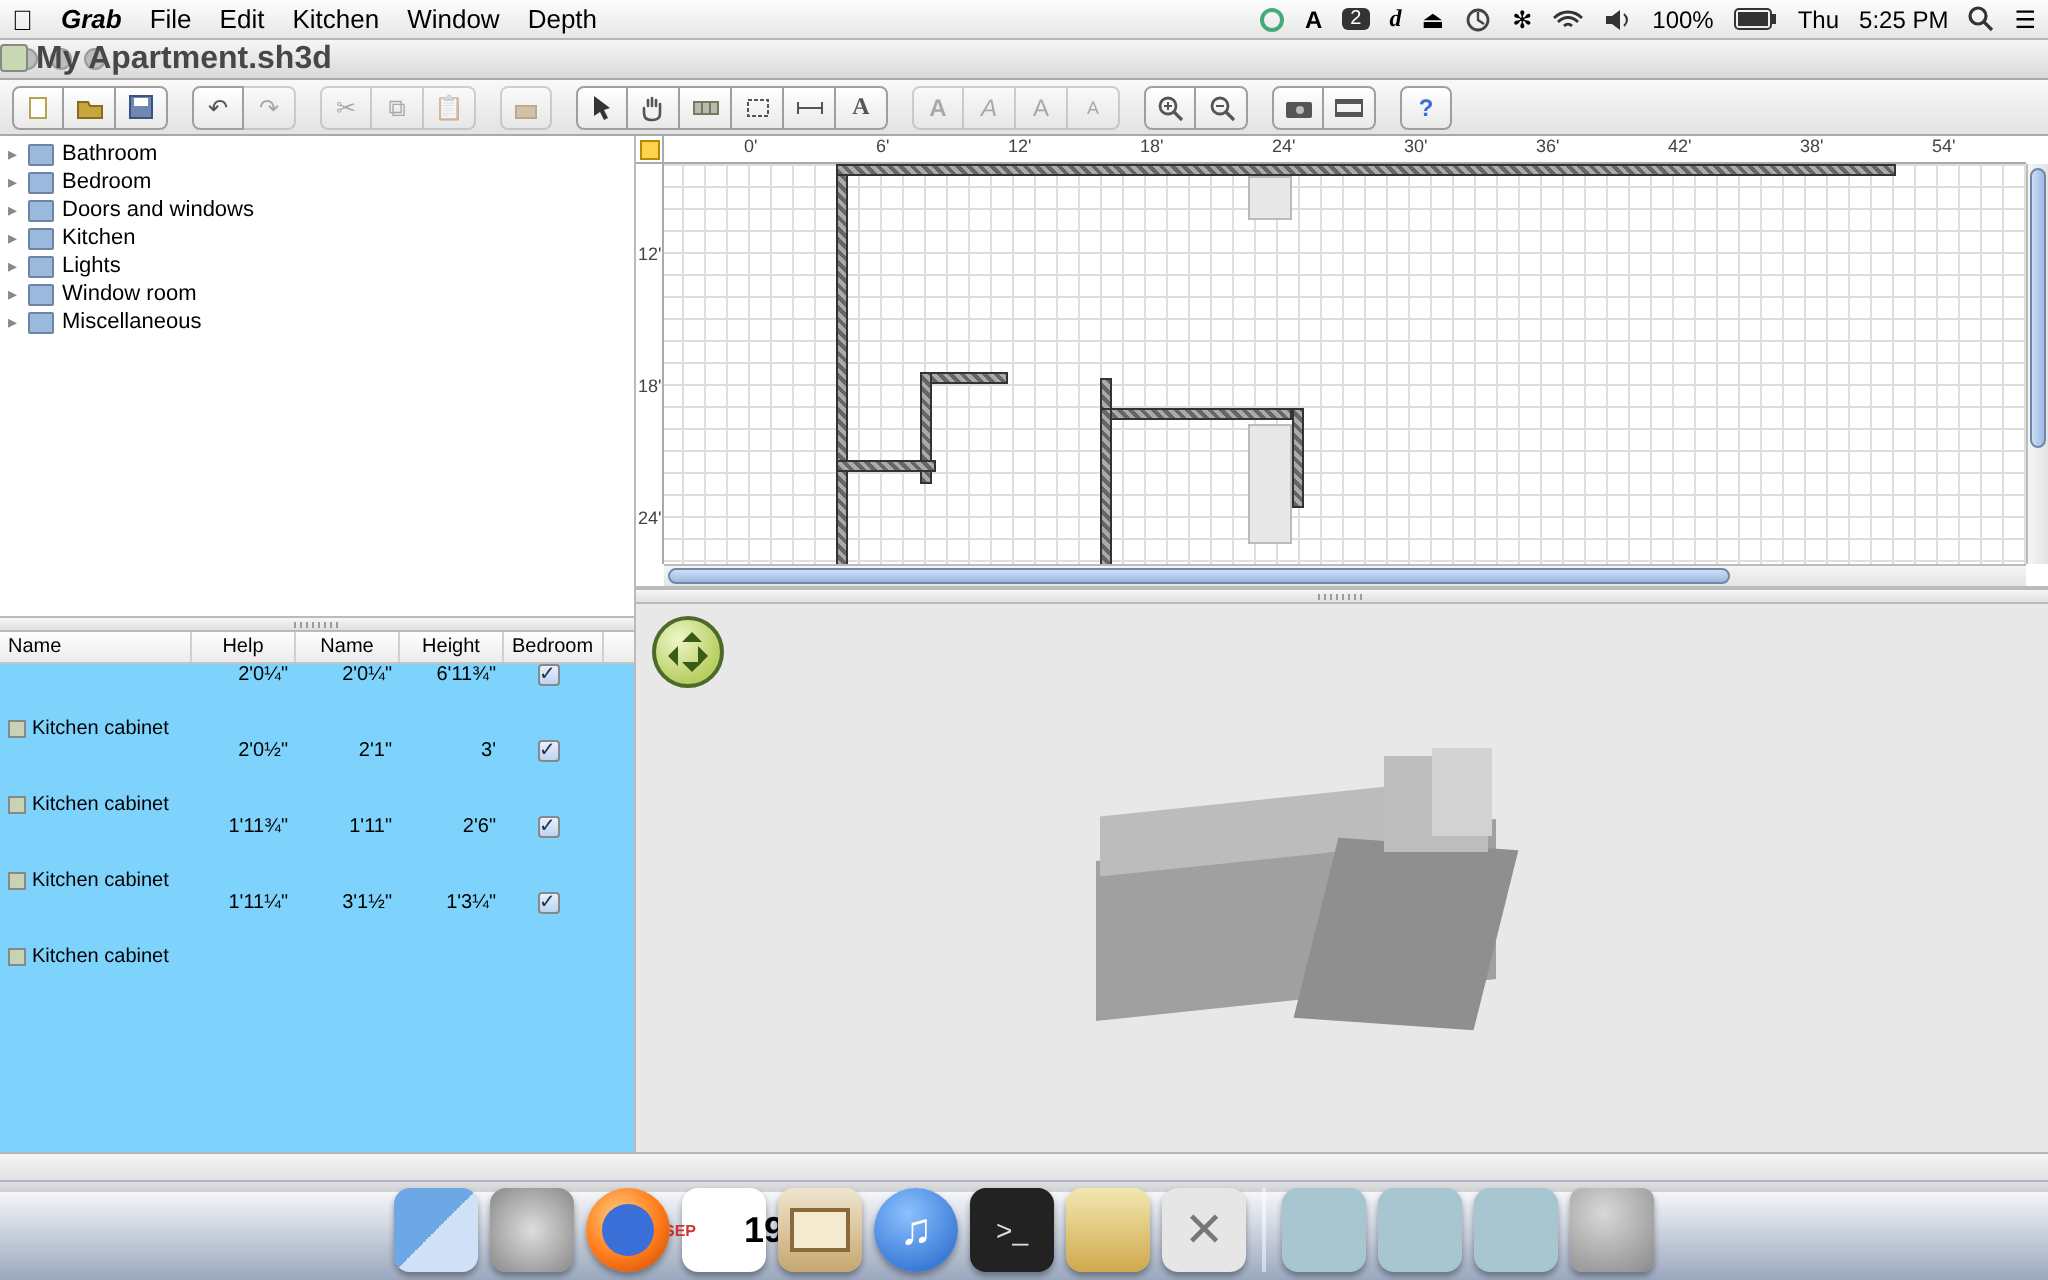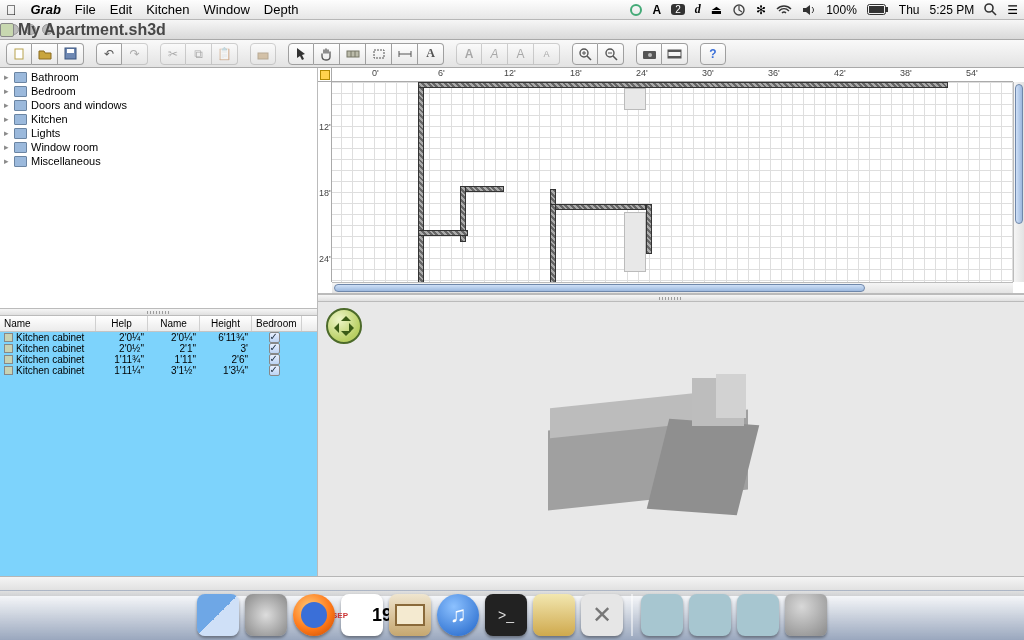--- a/index.html
+++ b/index.html
@@ -38,21 +38,21 @@
 .furniture{flex:1;overflow:auto;background:#7dd3fc;}
 .furn-head{display:flex;background:linear-gradient(to bottom,#fff,#ebebeb);border-bottom:1px solid #c4c4c4;font-size:10px;}
 .furn-head div{padding:2px 4px;border-right:1px solid #d0d0d0;}
 .colName{flex:0 0 96px;}
 .colW{flex:0 0 52px;text-align:center;}
 .colD{flex:0 0 52px;text-align:center;}
 .colH{flex:0 0 52px;text-align:center;}
 .colV{flex:0 0 44px;text-align:center;}
 .furn-row{display:flex;font-size:10px;padding:0 0;}
 .furn-row div{padding:0 4px;}
-.furn-row .colName{display:flex;align-items:center;gap:3px;}
+.furn-row .colName{display:flex;align-items:center;gap:3px;margin-top:27px;}
 .furn-row .colName:before{content:"";width:7px;height:7px;border:1px solid #888;background:#c8d2b4;}
 .furn-row .colW,.furn-row .colD,.furn-row .colH{text-align:right;}
 .furn-row .colV{display:flex;justify-content:center;}
 .chk{width:11px;height:11px;border:1px solid #888;border-radius:2px;background:linear-gradient(to bottom,#e8f0ff,#bcd3f3);position:relative;}
 .chk:after{content:"✓";position:absolute;left:0;top:-2px;font-size:10px;color:#234;}
 
 .right{flex:1;display:flex;flex-direction:column;background:#fff;}
 .plan{flex:0 0 226px;position:relative;overflow:hidden;border-bottom:1px solid #bbb;}
 .rulerx{position:absolute;left:14px;right:11px;top:0;height:14px;background:#fff;border-bottom:1px solid #aaa;padding-left:6px;}
 .rulerx span{position:absolute;top:0;font-size:9px;color:#444;}

